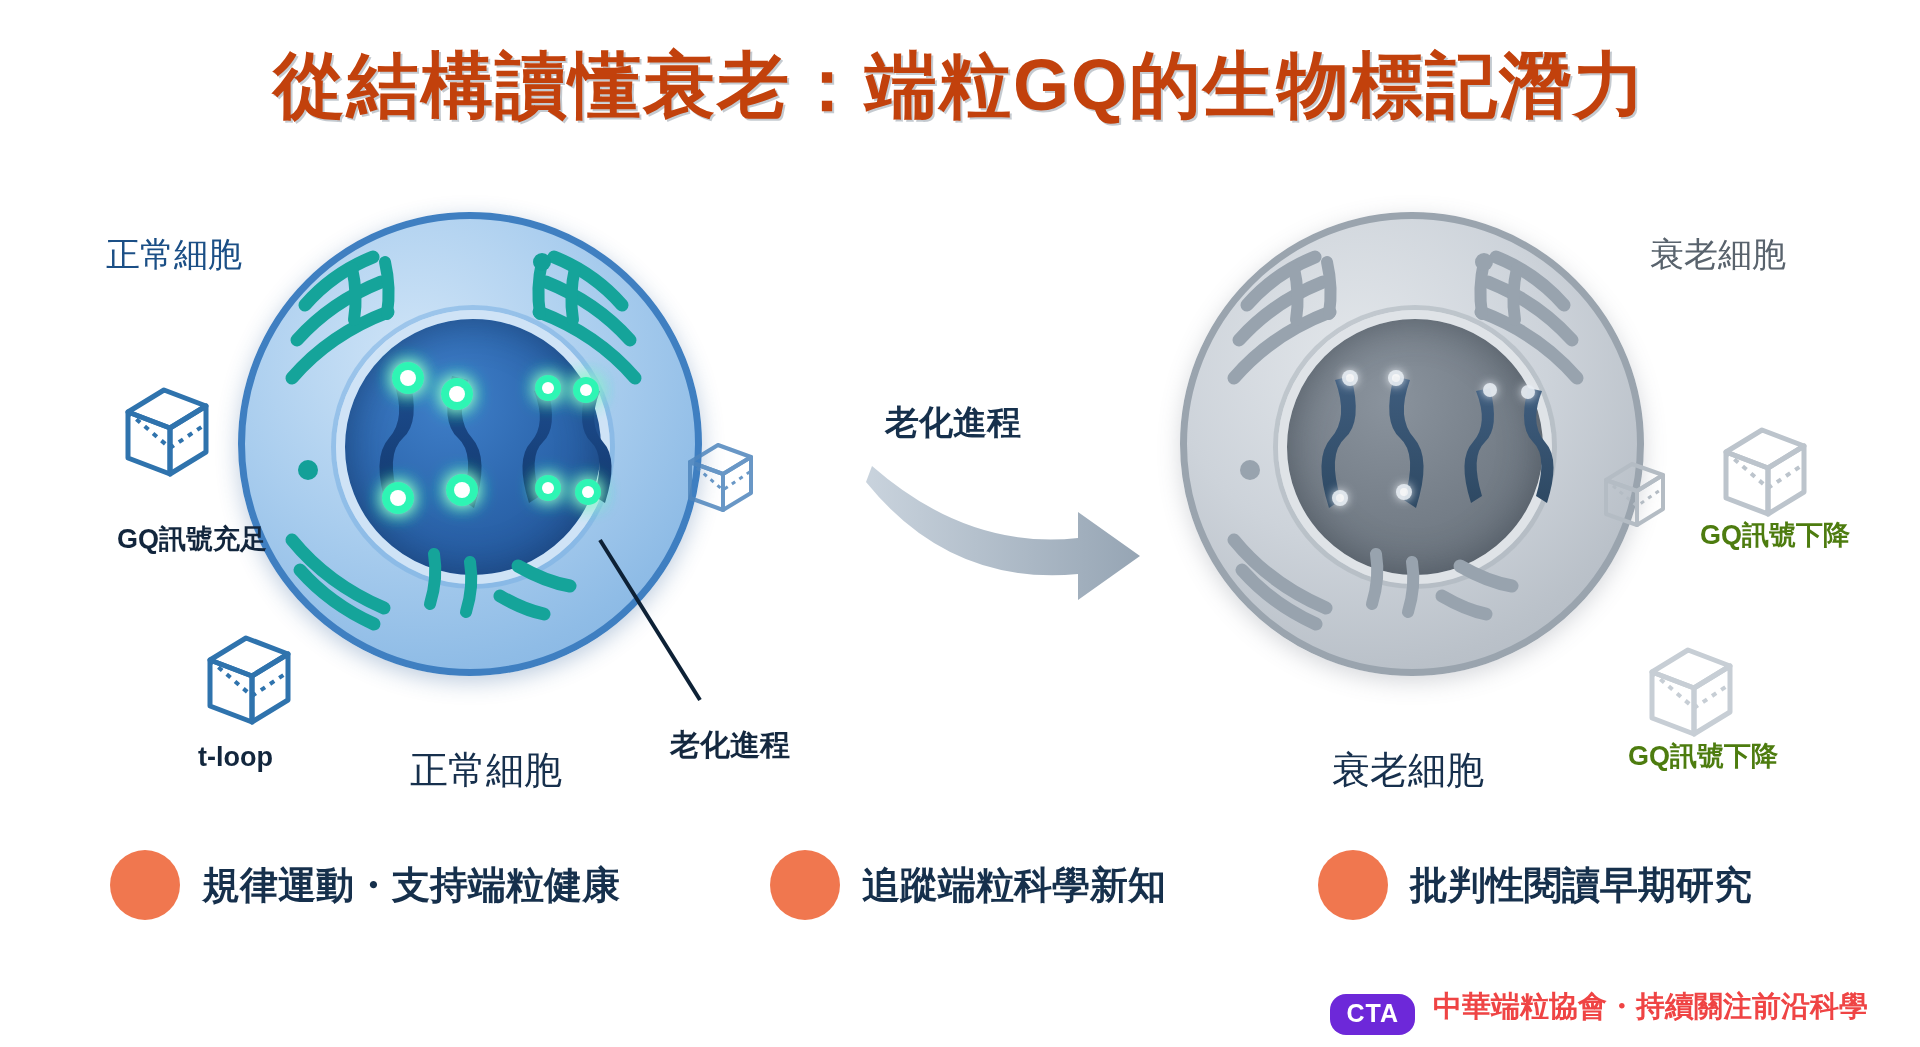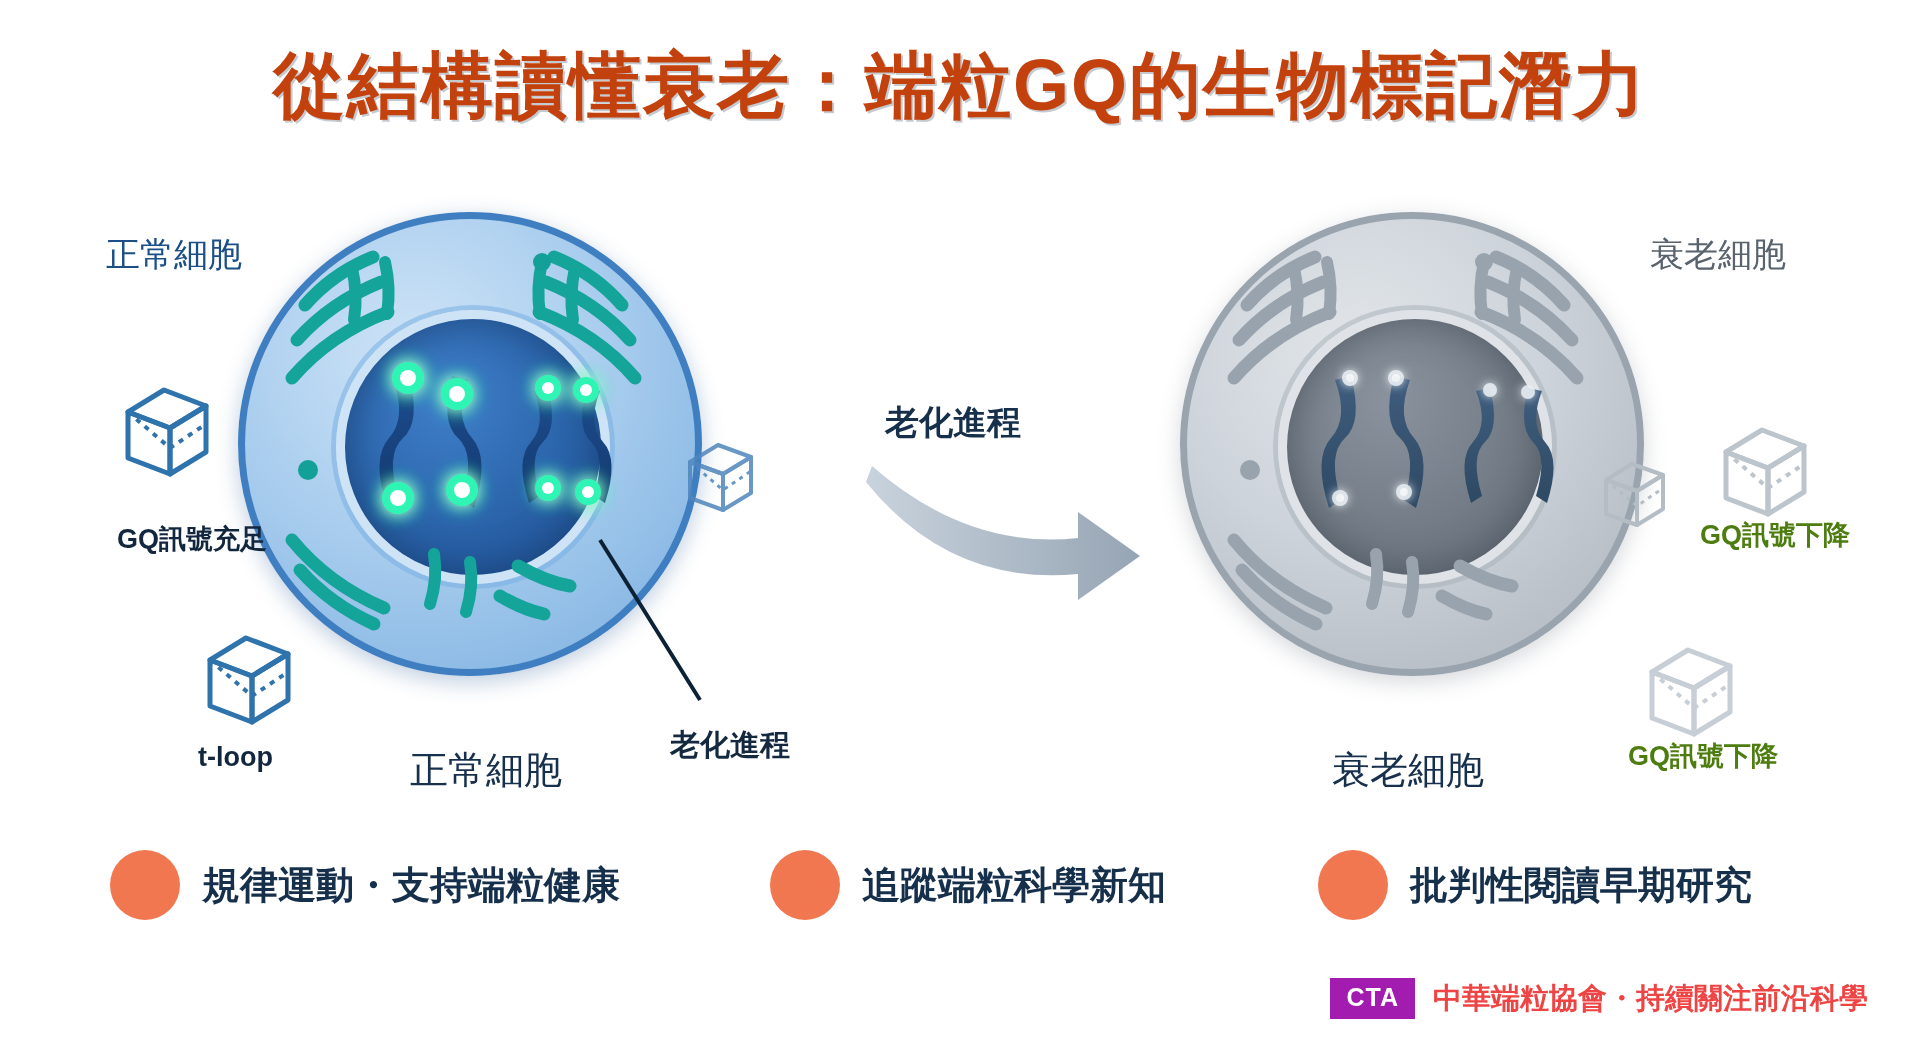--- a/index.html
+++ b/index.html
@@ -70,22 +70,22 @@
     flex:none;
   }
   .cta-text{font-size:38px;font-weight:bold;color:#16304c;white-space:nowrap;}
 
   
   .footer{
     position:absolute;right:52px;top:978px;
     display:flex;align-items:center;gap:18px;
   }
   .footer-badge{
-    background:#a21caf;color:#ffffff;border-radius:0;
-    font-size:25px;font-weight:bold;padding:5px 16px 7px;letter-spacing:1px;
+    background:#6d28d9;color:#ffffff;border-radius:16px;
+    font-size:25px;font-weight:bold;padding:5px 16px 7px;letter-spacing:1px;margin-top:16px;
   }
   .footer-text{font-size:29px;font-weight:bold;color:#ef4444;white-space:nowrap;}
 </style>
 </head>
 <body>
 
 <div id="stage">
 
   <div class="title">從結構讀懂衰老：端粒GQ的生物標記潛力</div>
 

